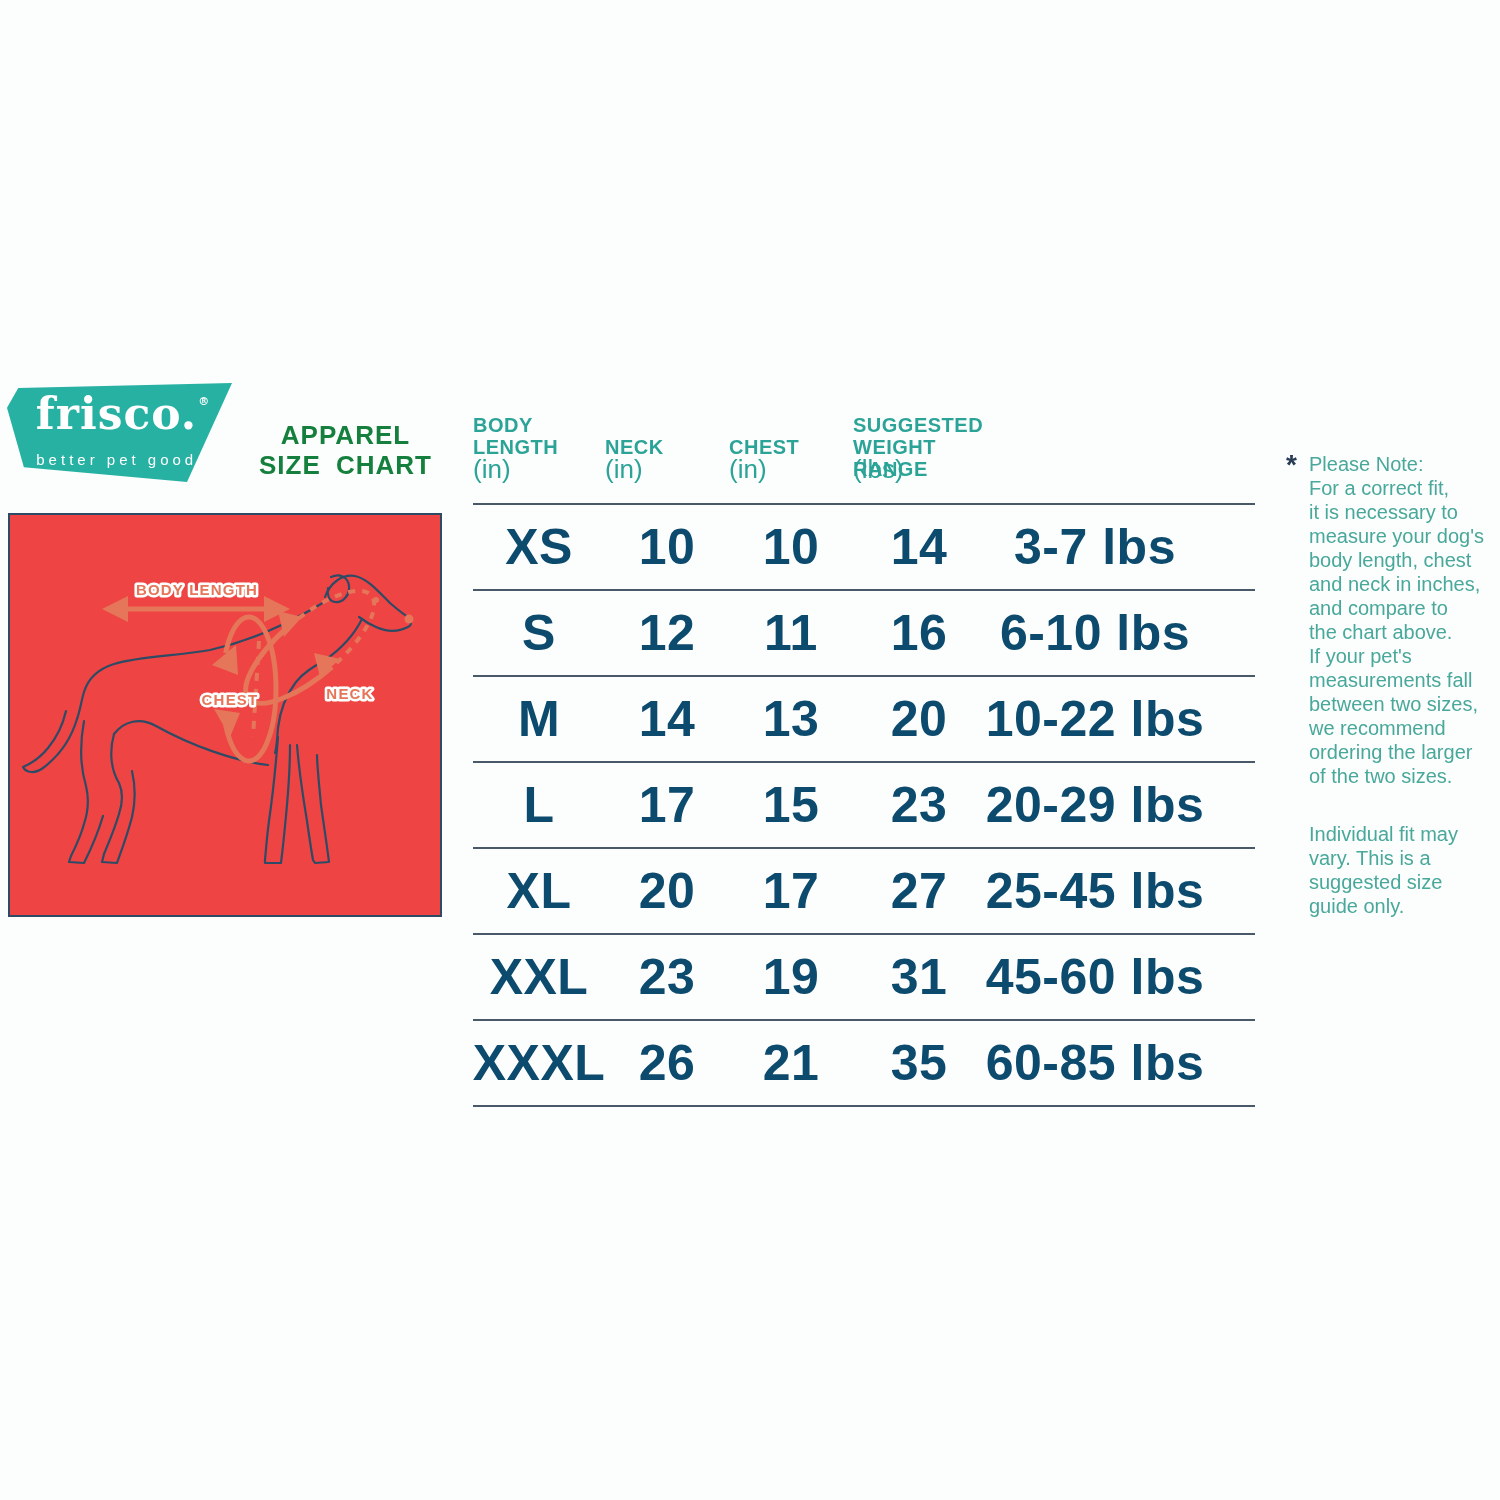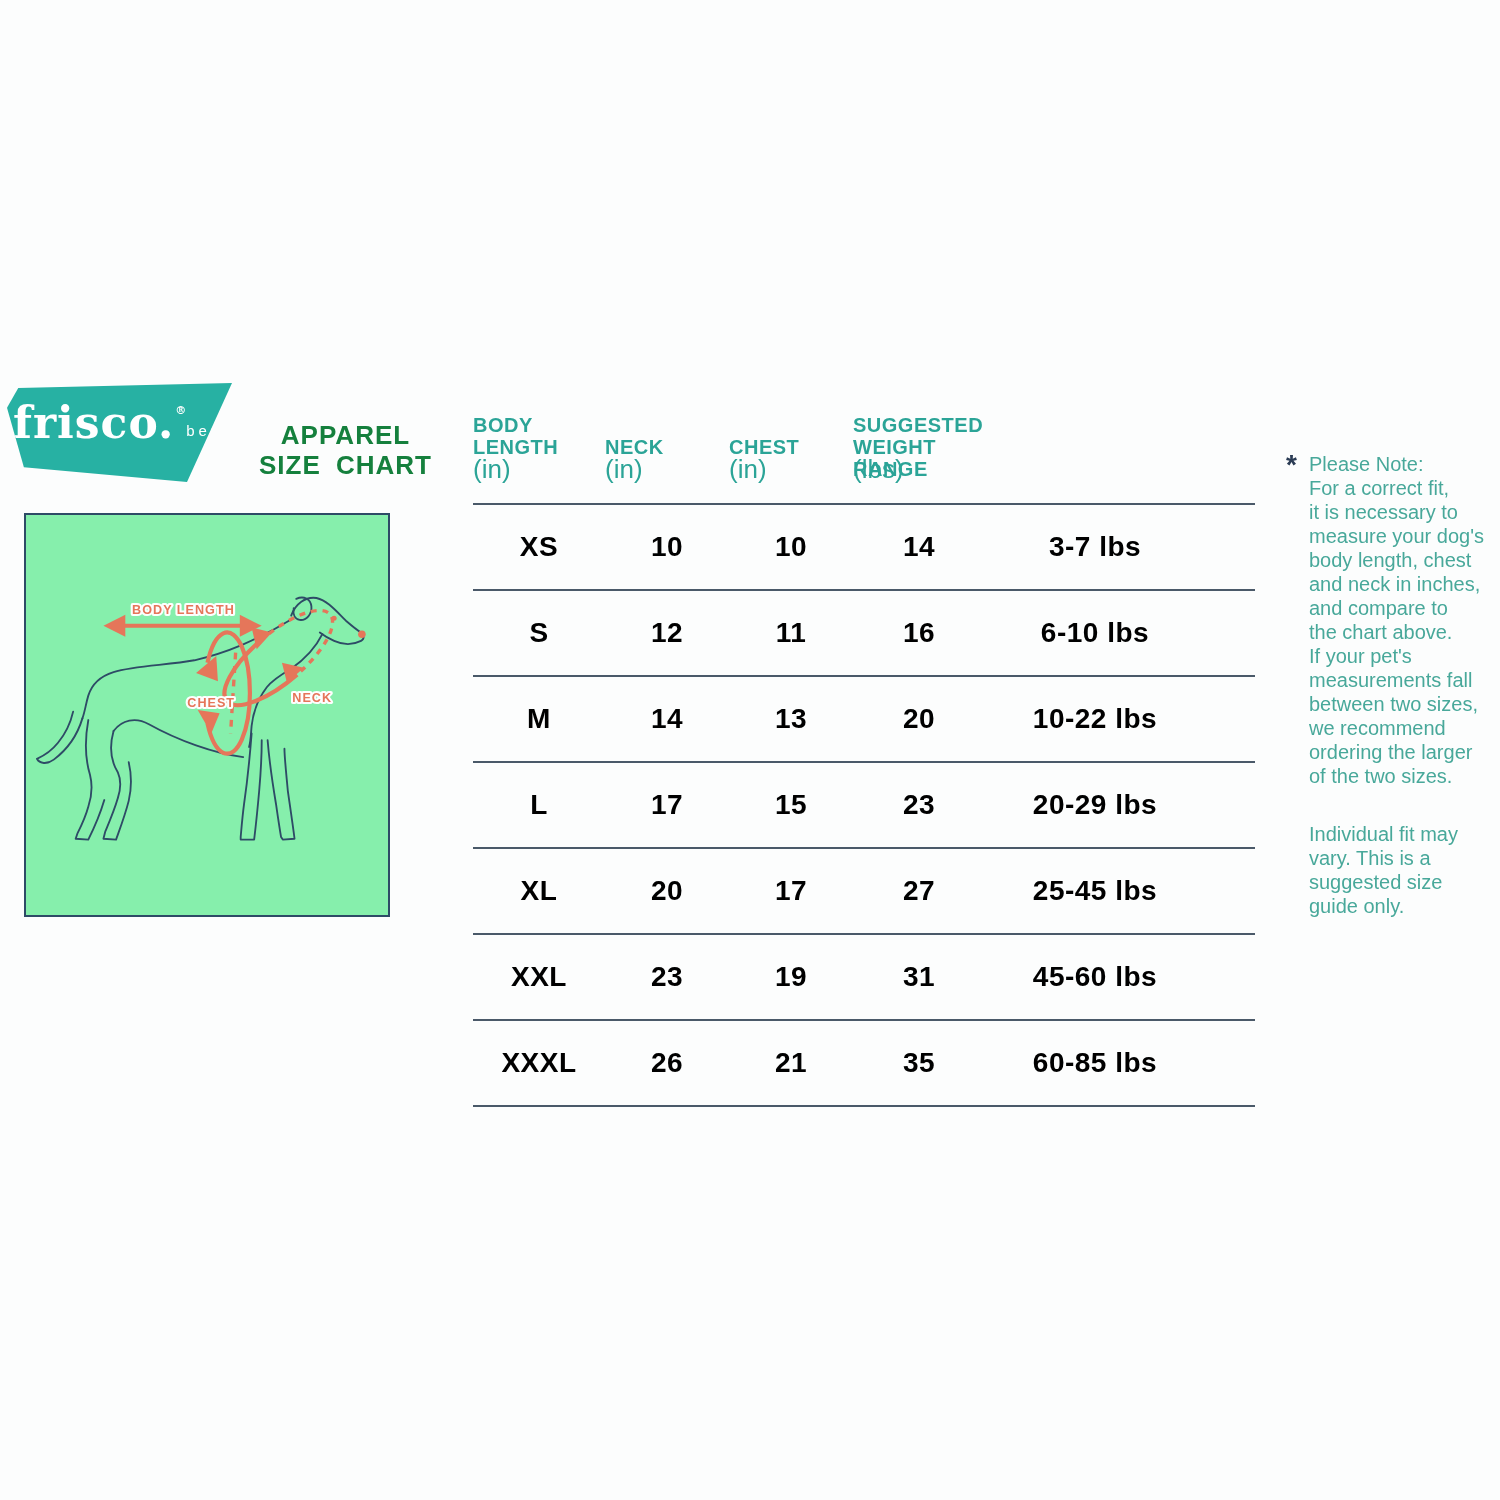--- a/index.html
+++ b/index.html
@@ -7,41 +7,41 @@
   .canvas {
     position:relative; width:1500px; height:1500px;
     background:#fcfdfd; overflow:hidden;
     font-family:"Liberation Sans", sans-serif;
   }
   
   .logo {
     position:absolute; left:7px; top:383px; width:225px; height:99px;
     background:#27b1a3; color:#ffffff;
     clip-path:polygon(5% 5%, 100% 0%, 80% 100%, 7.5% 85%, 0% 25%);
-    display:flex; flex-direction:row; align-items:center; justify-content:flex-start;
+    display:flex; flex-direction:column; align-items:center; justify-content:flex-end;
     padding:6px 0 14px 6px;
   }
   .logo-brand {
     font-family:"DejaVu Serif", serif; font-weight:bold;
     font-size:44px; line-height:44px; letter-spacing:1px; position:relative;
   }
   .logo-reg { font-size:11px; position:relative; top:-24px; left:1px; }
   .logo-tagline {
     font-size:15px; letter-spacing:4px; margin-top:3px; white-space:nowrap;
   }
   
   .title {
     position:absolute; left:248px; top:420px; width:195px;
     text-align:center; color:#15803d; font-weight:bold;
     font-size:26px; line-height:30px; letter-spacing:1px; word-spacing:7px;
   }
   
   .dog-box {
-    position:absolute; left:24px; top:513px; width:366px; height:404px;
-    background:#86efac; border:2px solid #2e4b66;
+    position:absolute; left:8px; top:513px; width:434px; height:404px;
+    background:#ef4444; border:2px solid #2e4b66;
   }
   .dog-box svg { display:block; width:100%; height:100%; }
   .svg-label {
     font-family:"Liberation Sans", sans-serif; font-weight:bold;
     font-size:15px; letter-spacing:1.2px; fill:#e5765a;
     paint-order:stroke; stroke:#fdfefe; stroke-width:5px; stroke-linejoin:round;
   }
   
   .table { position:absolute; left:473px; top:414px; width:782px; }
   .thead, .tr {
@@ -51,21 +51,21 @@
   .thead { height:89px; }
   .th { text-align:left; color:#2ba497; }
   .th span { display:block; height:22px; line-height:22px; }
   .th .l1, .th .l2 { font-weight:bold; font-size:20px; letter-spacing:0.5px; }
   .th .l3 { font-weight:normal; font-size:26px; }
   .th5, .td5 { padding-right:50px; }
   .tbody { border-bottom:2px solid #4a5969; }
   .tr { height:86px; border-top:2px solid #4a5969; }
   .td {
     display:flex; align-items:center; justify-content:center;
-    color:#000000; font-weight:bold; font-size:28px; letter-spacing:0.5px;
+    color:#0c4a6e; font-weight:bold; font-size:50px; letter-spacing:0.5px;
     white-space:nowrap;
   }
   
   .note-asterisk {
     position:absolute; left:1286px; top:449px;
     color:#2a3b54; font-size:28px; font-weight:bold;
   }
   .note-para {
     position:absolute; left:1309px; width:200px;
     color:#48a89a; font-size:20px; line-height:24px;

